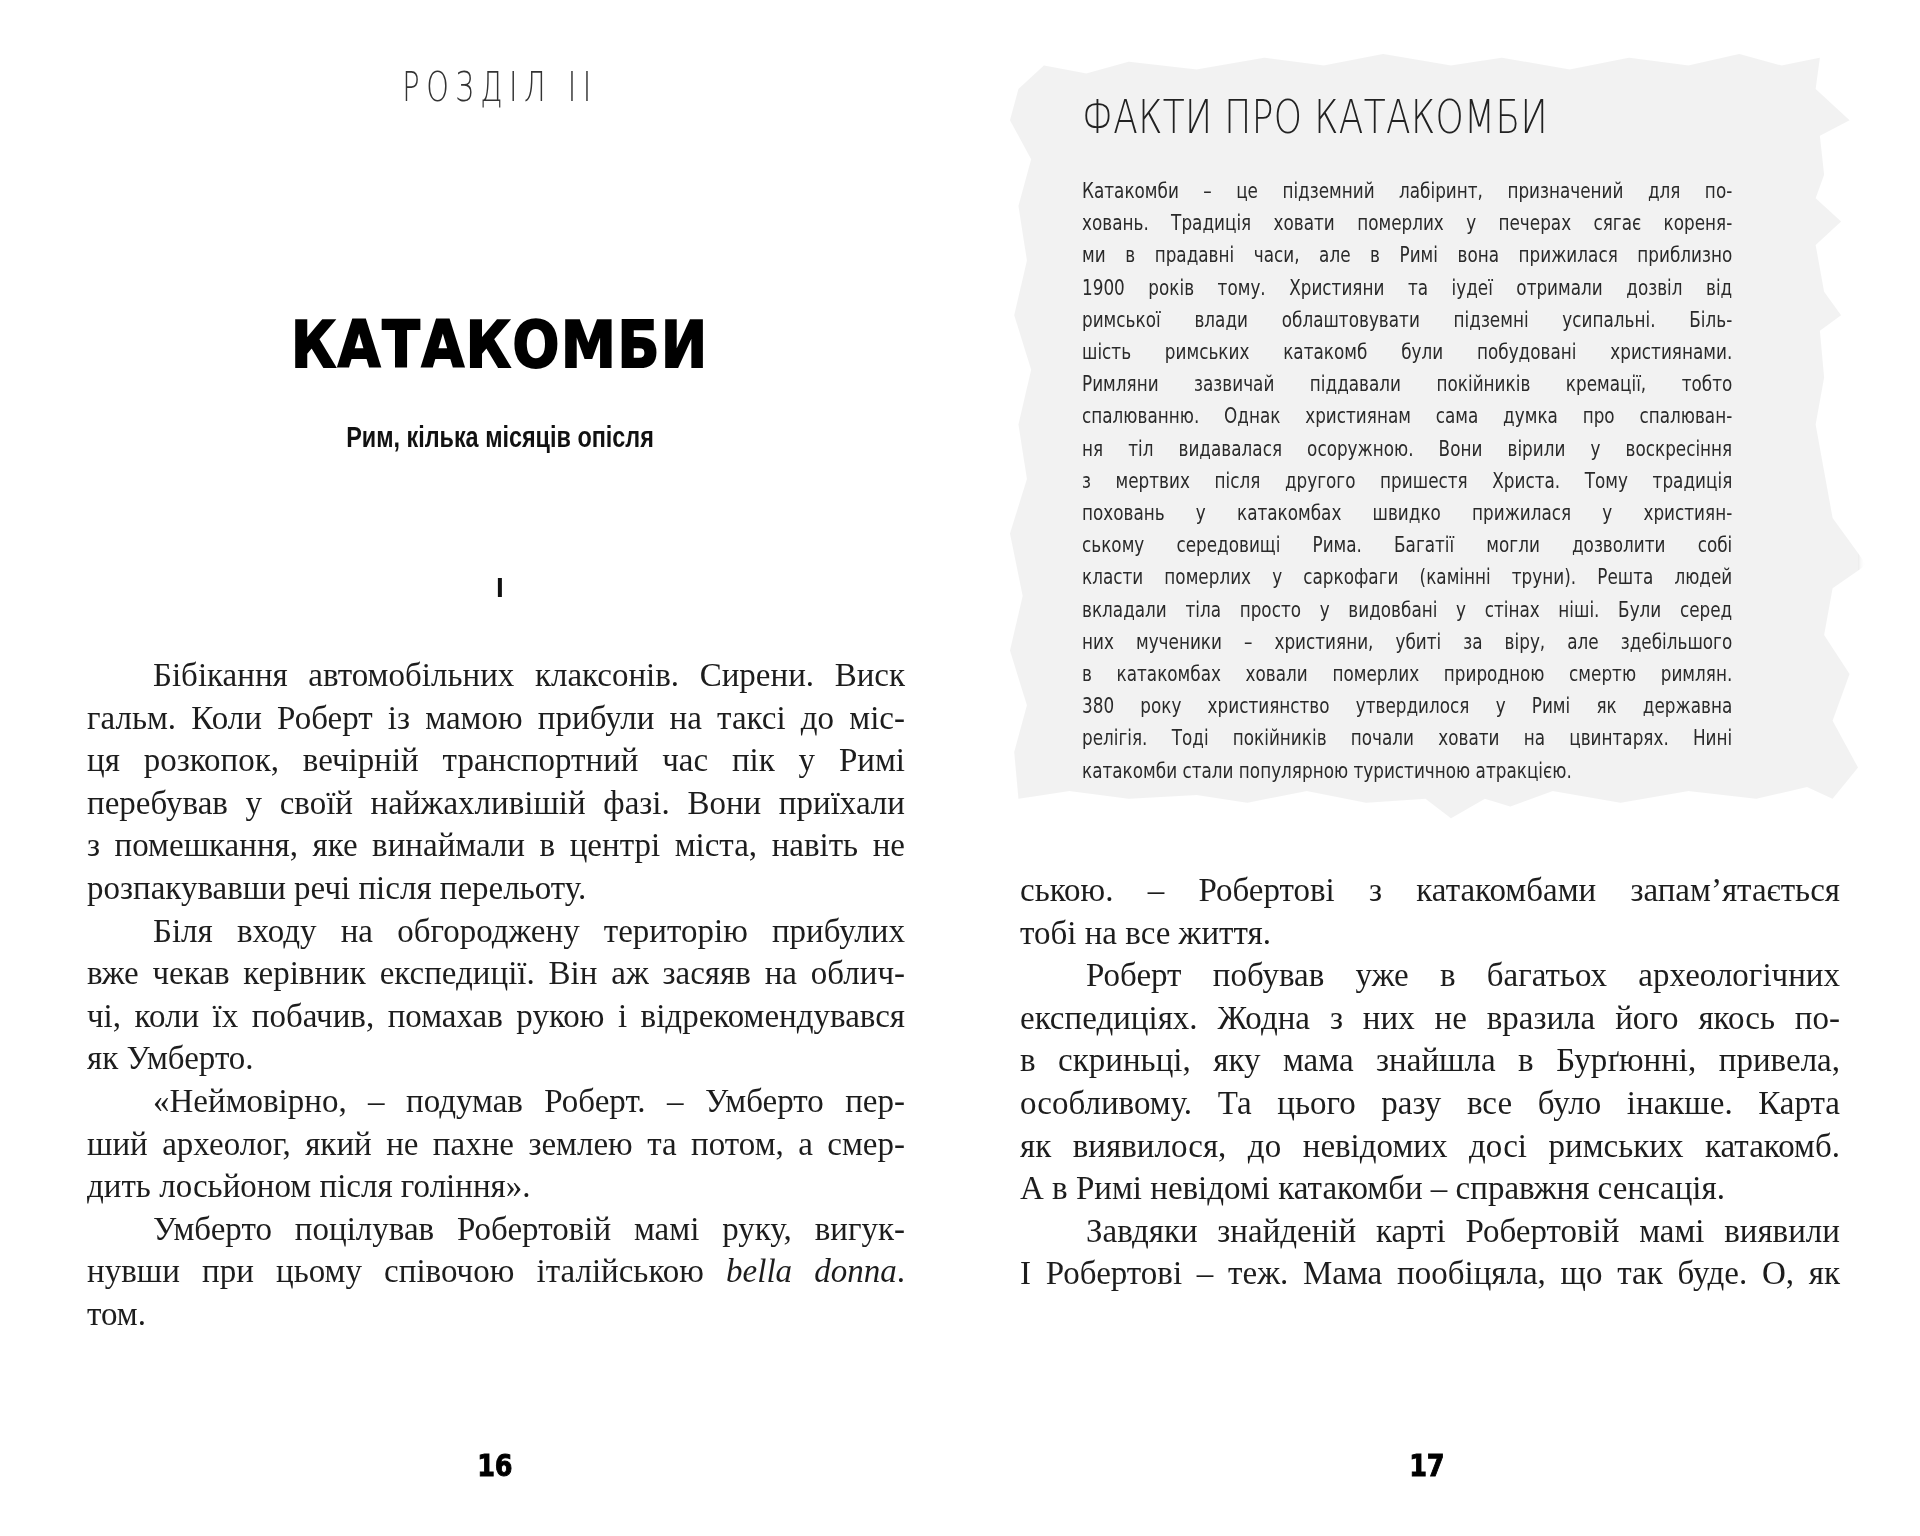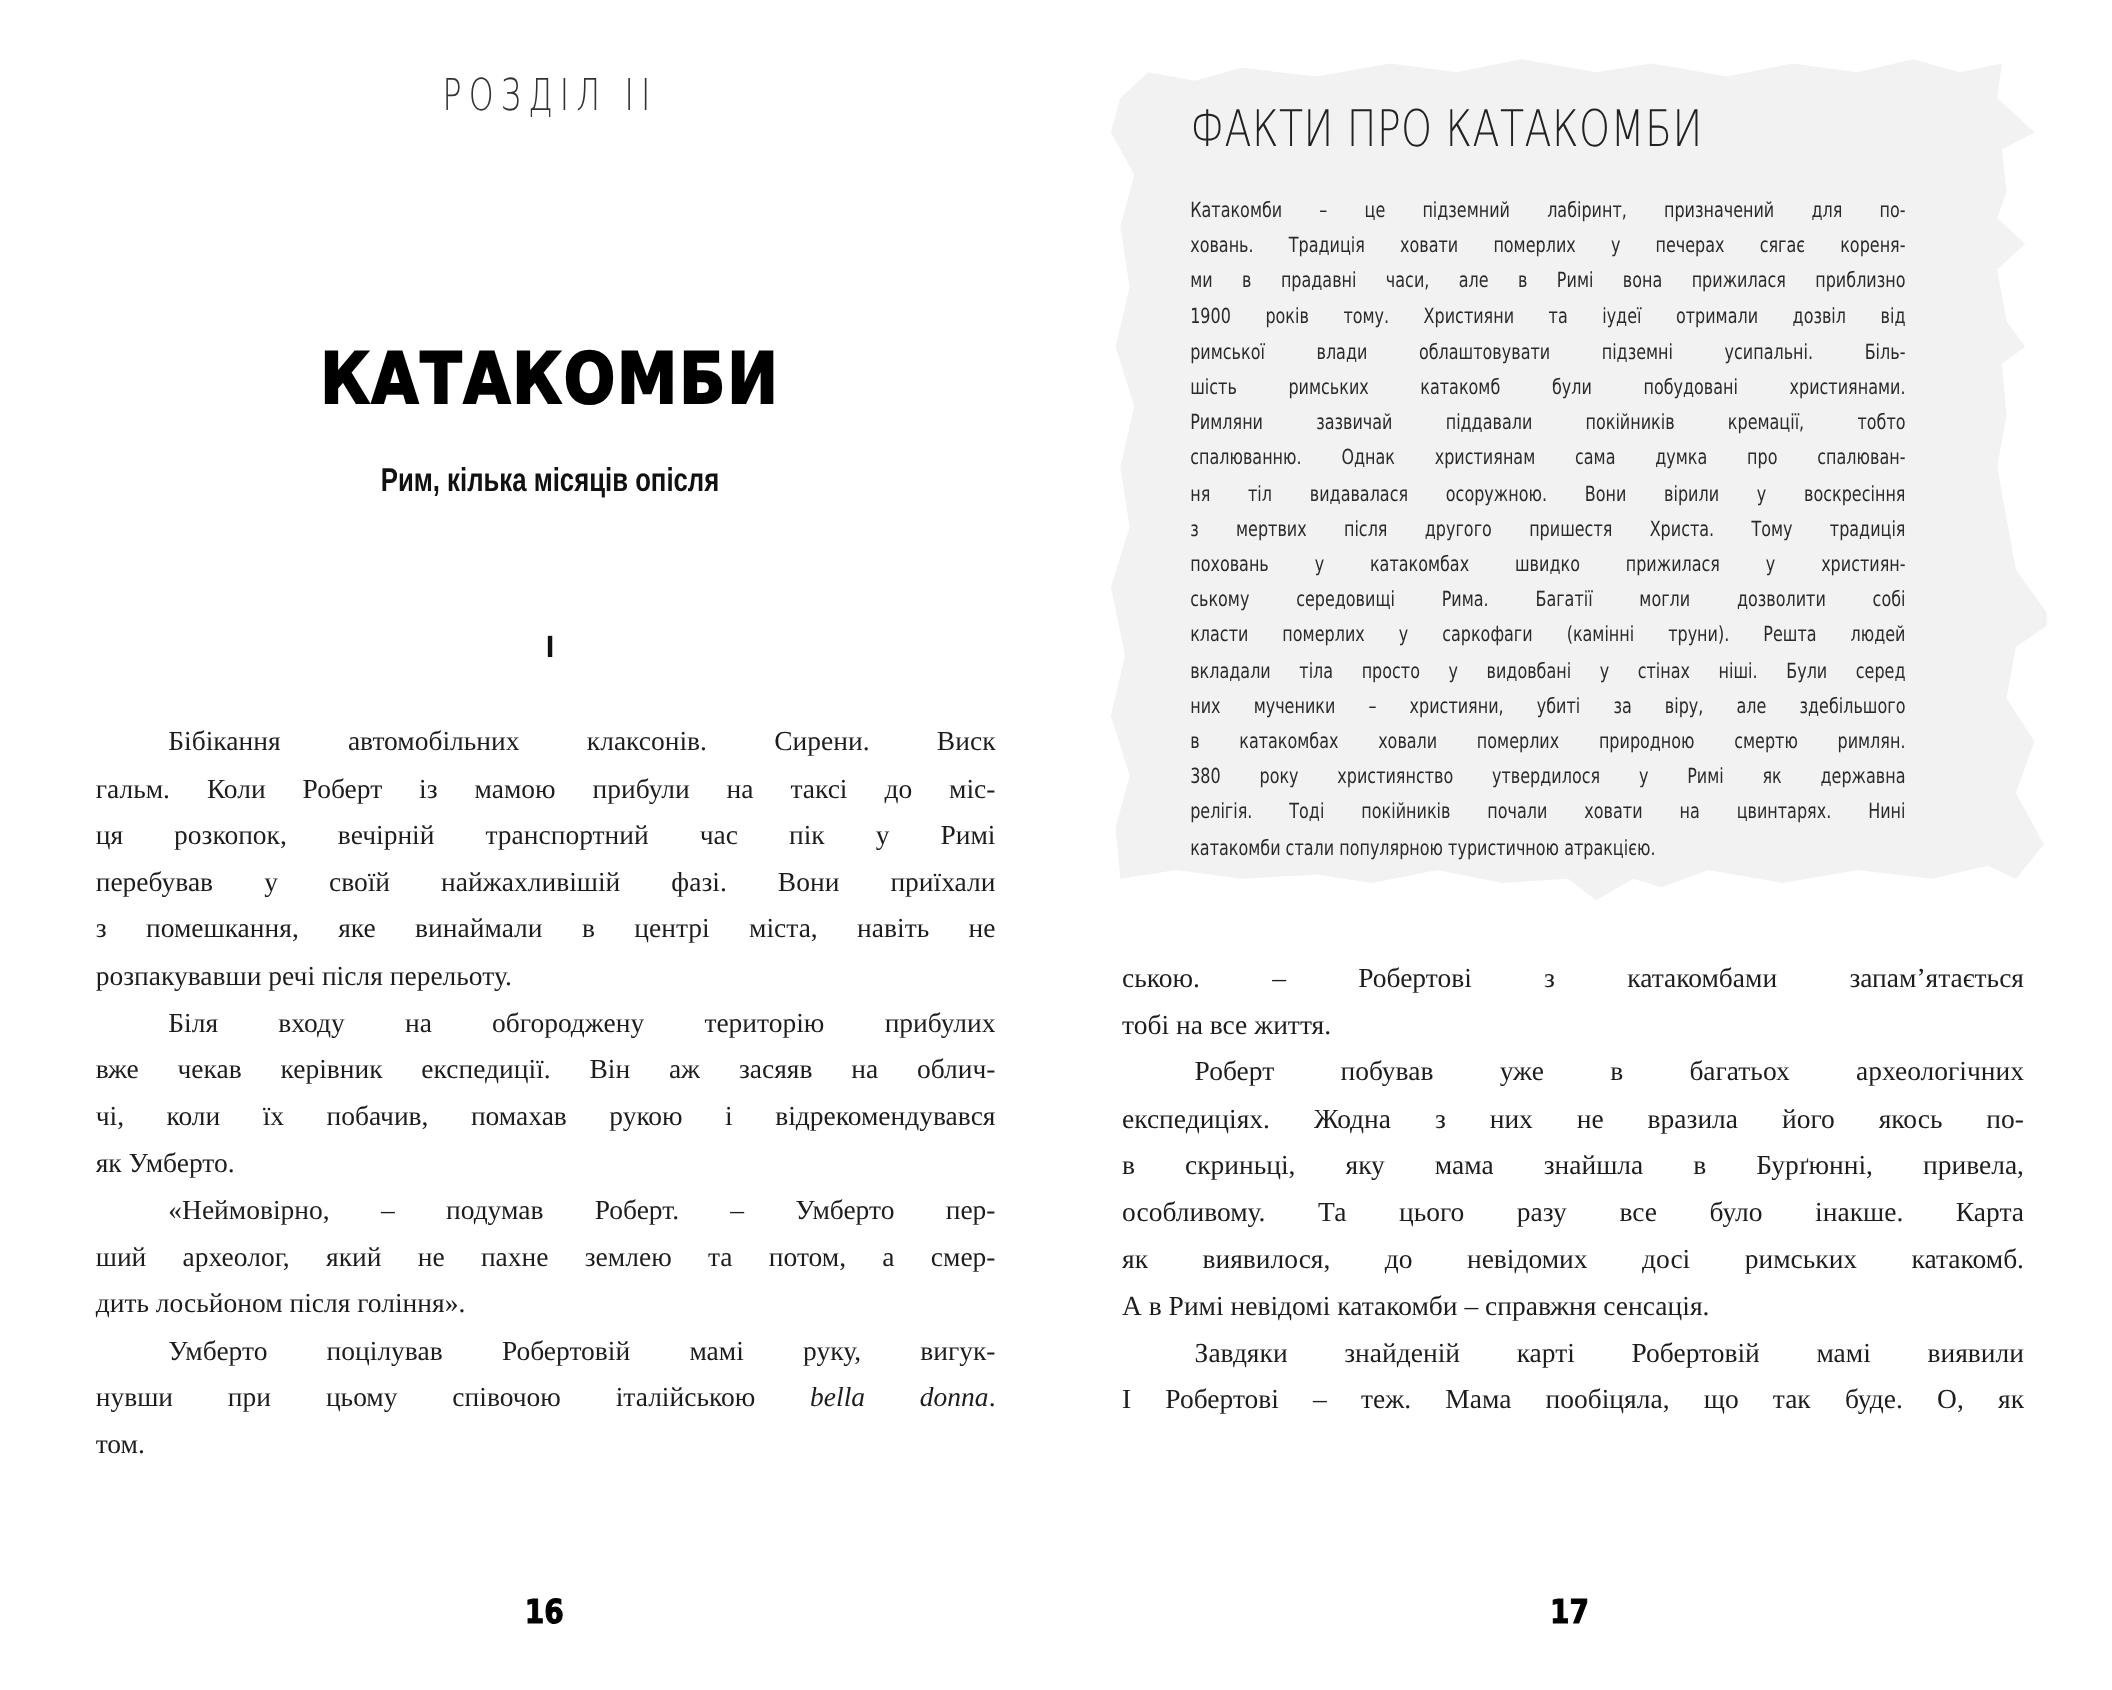--- a/index.html
+++ b/index.html
@@ -75,21 +75,21 @@
     font-family: "Liberation Sans", sans-serif;
     font-weight: bold;
     font-size: 28px;
     color: #111;
   }
 
   
   .body-text {
     position: absolute;
     font-family: "Liberation Serif", "DejaVu Serif", serif;
-    font-size: 25px;
+    font-size: 33px;
     line-height: 42.6px;
     text-align: justify;
     text-align-last: left;
     color: #1d1d1d;
   }
   .body-left {
     top: 654px;
     left: 87px;
     width: 818px;
   }
@@ -149,21 +149,21 @@
     transform: scaleX(0.78);
     transform-origin: 0 0;
     white-space: nowrap;
   }
   .facts-text {
     position: absolute;
     top: 175px;
     left: 122px;
     width: 650px;
     font-family: "DejaVu Sans", sans-serif;
-    font-size: 19px;
+    font-size: 22px;
     line-height: 32.2px;
     color: #2a2a2a;
   }
   .facts-text .fline {
     display: block;
     white-space: nowrap;
     transform-origin: 0 0;
   }
   .facts-inner {
     width: 850px;

